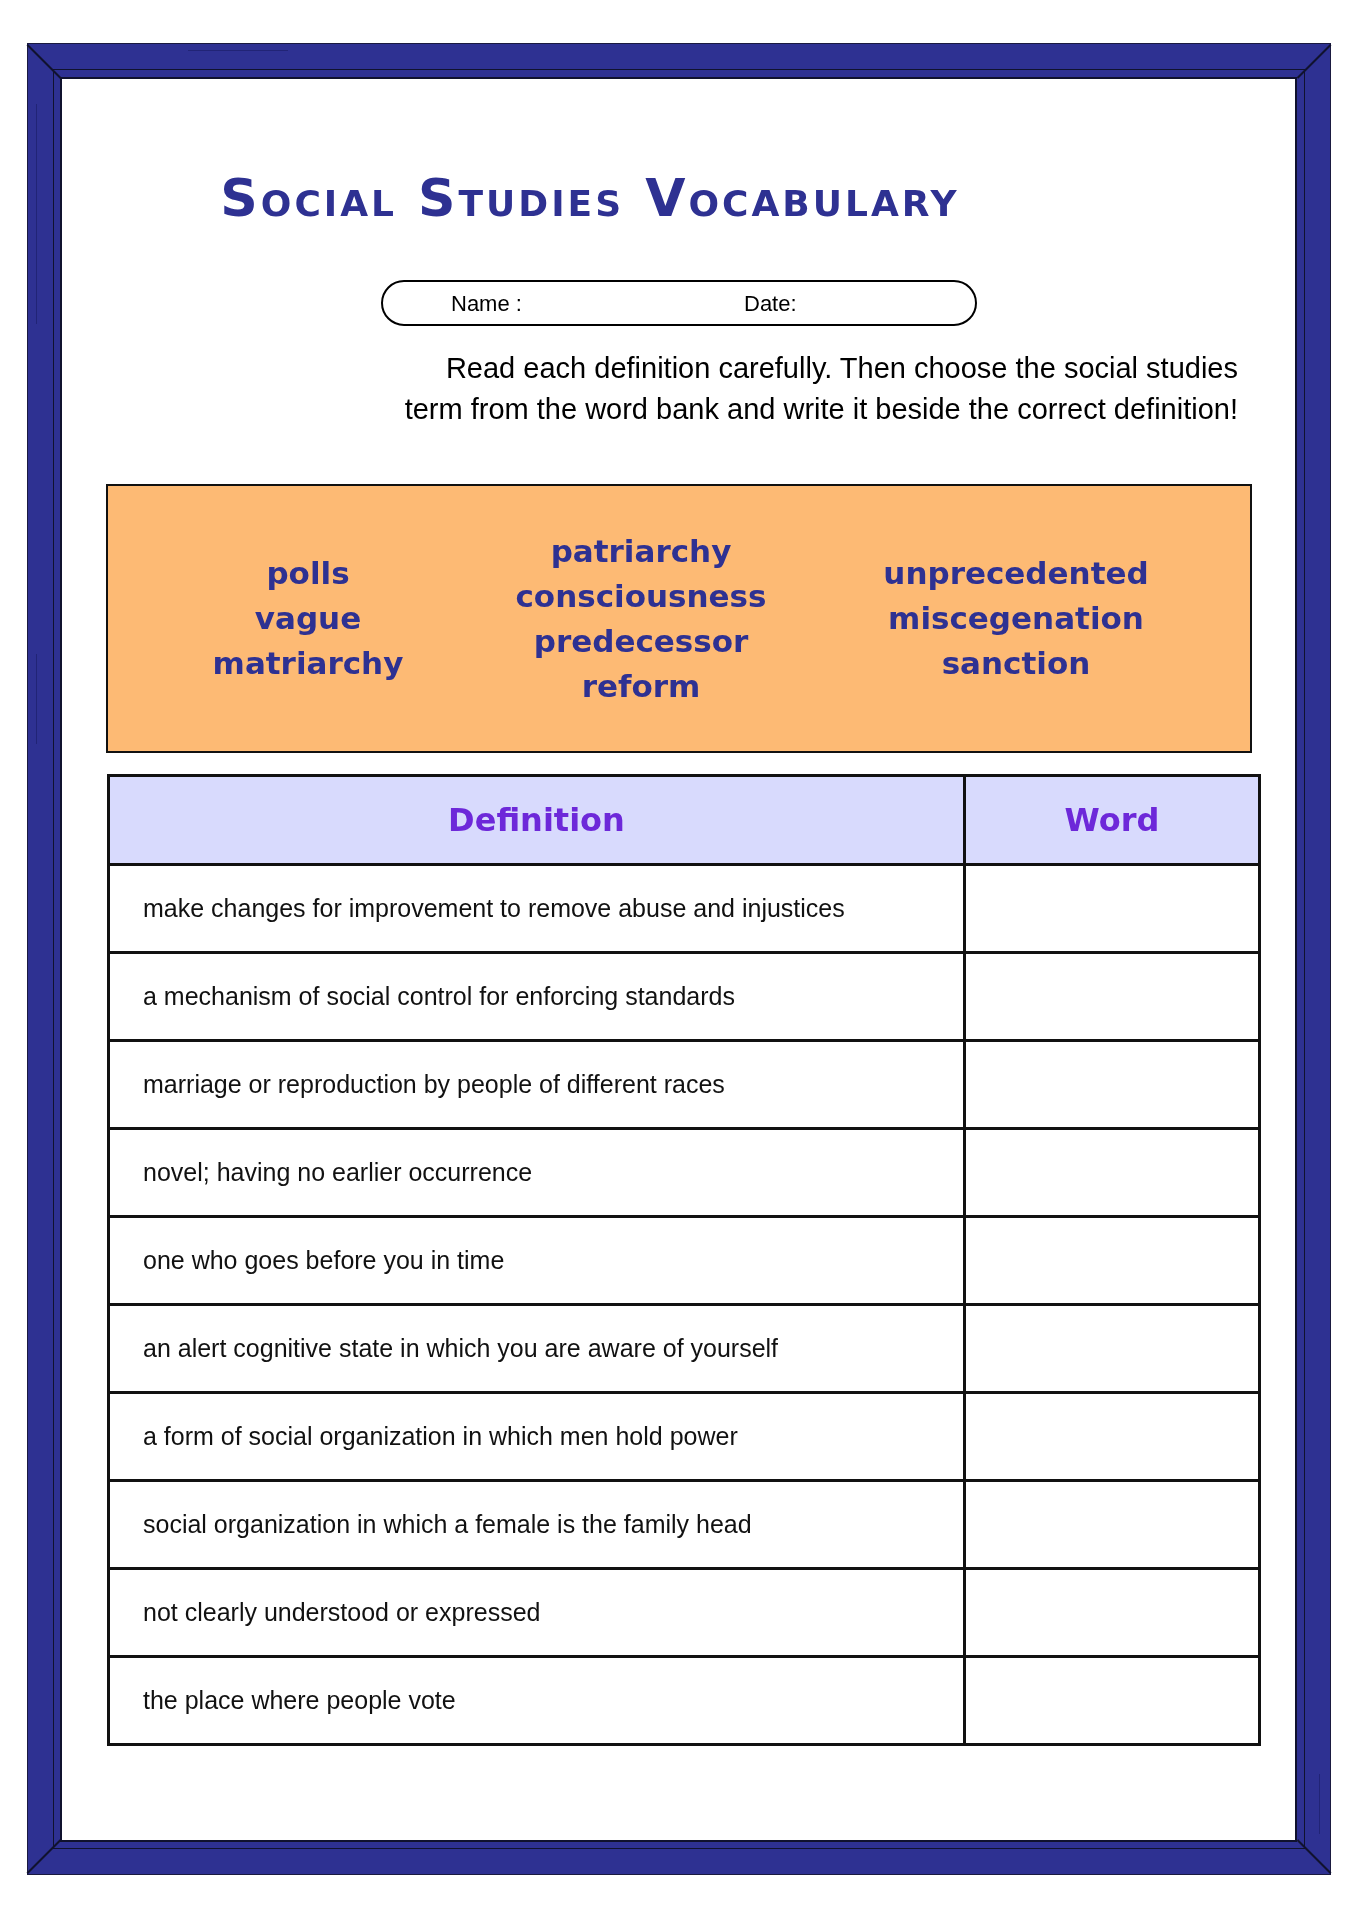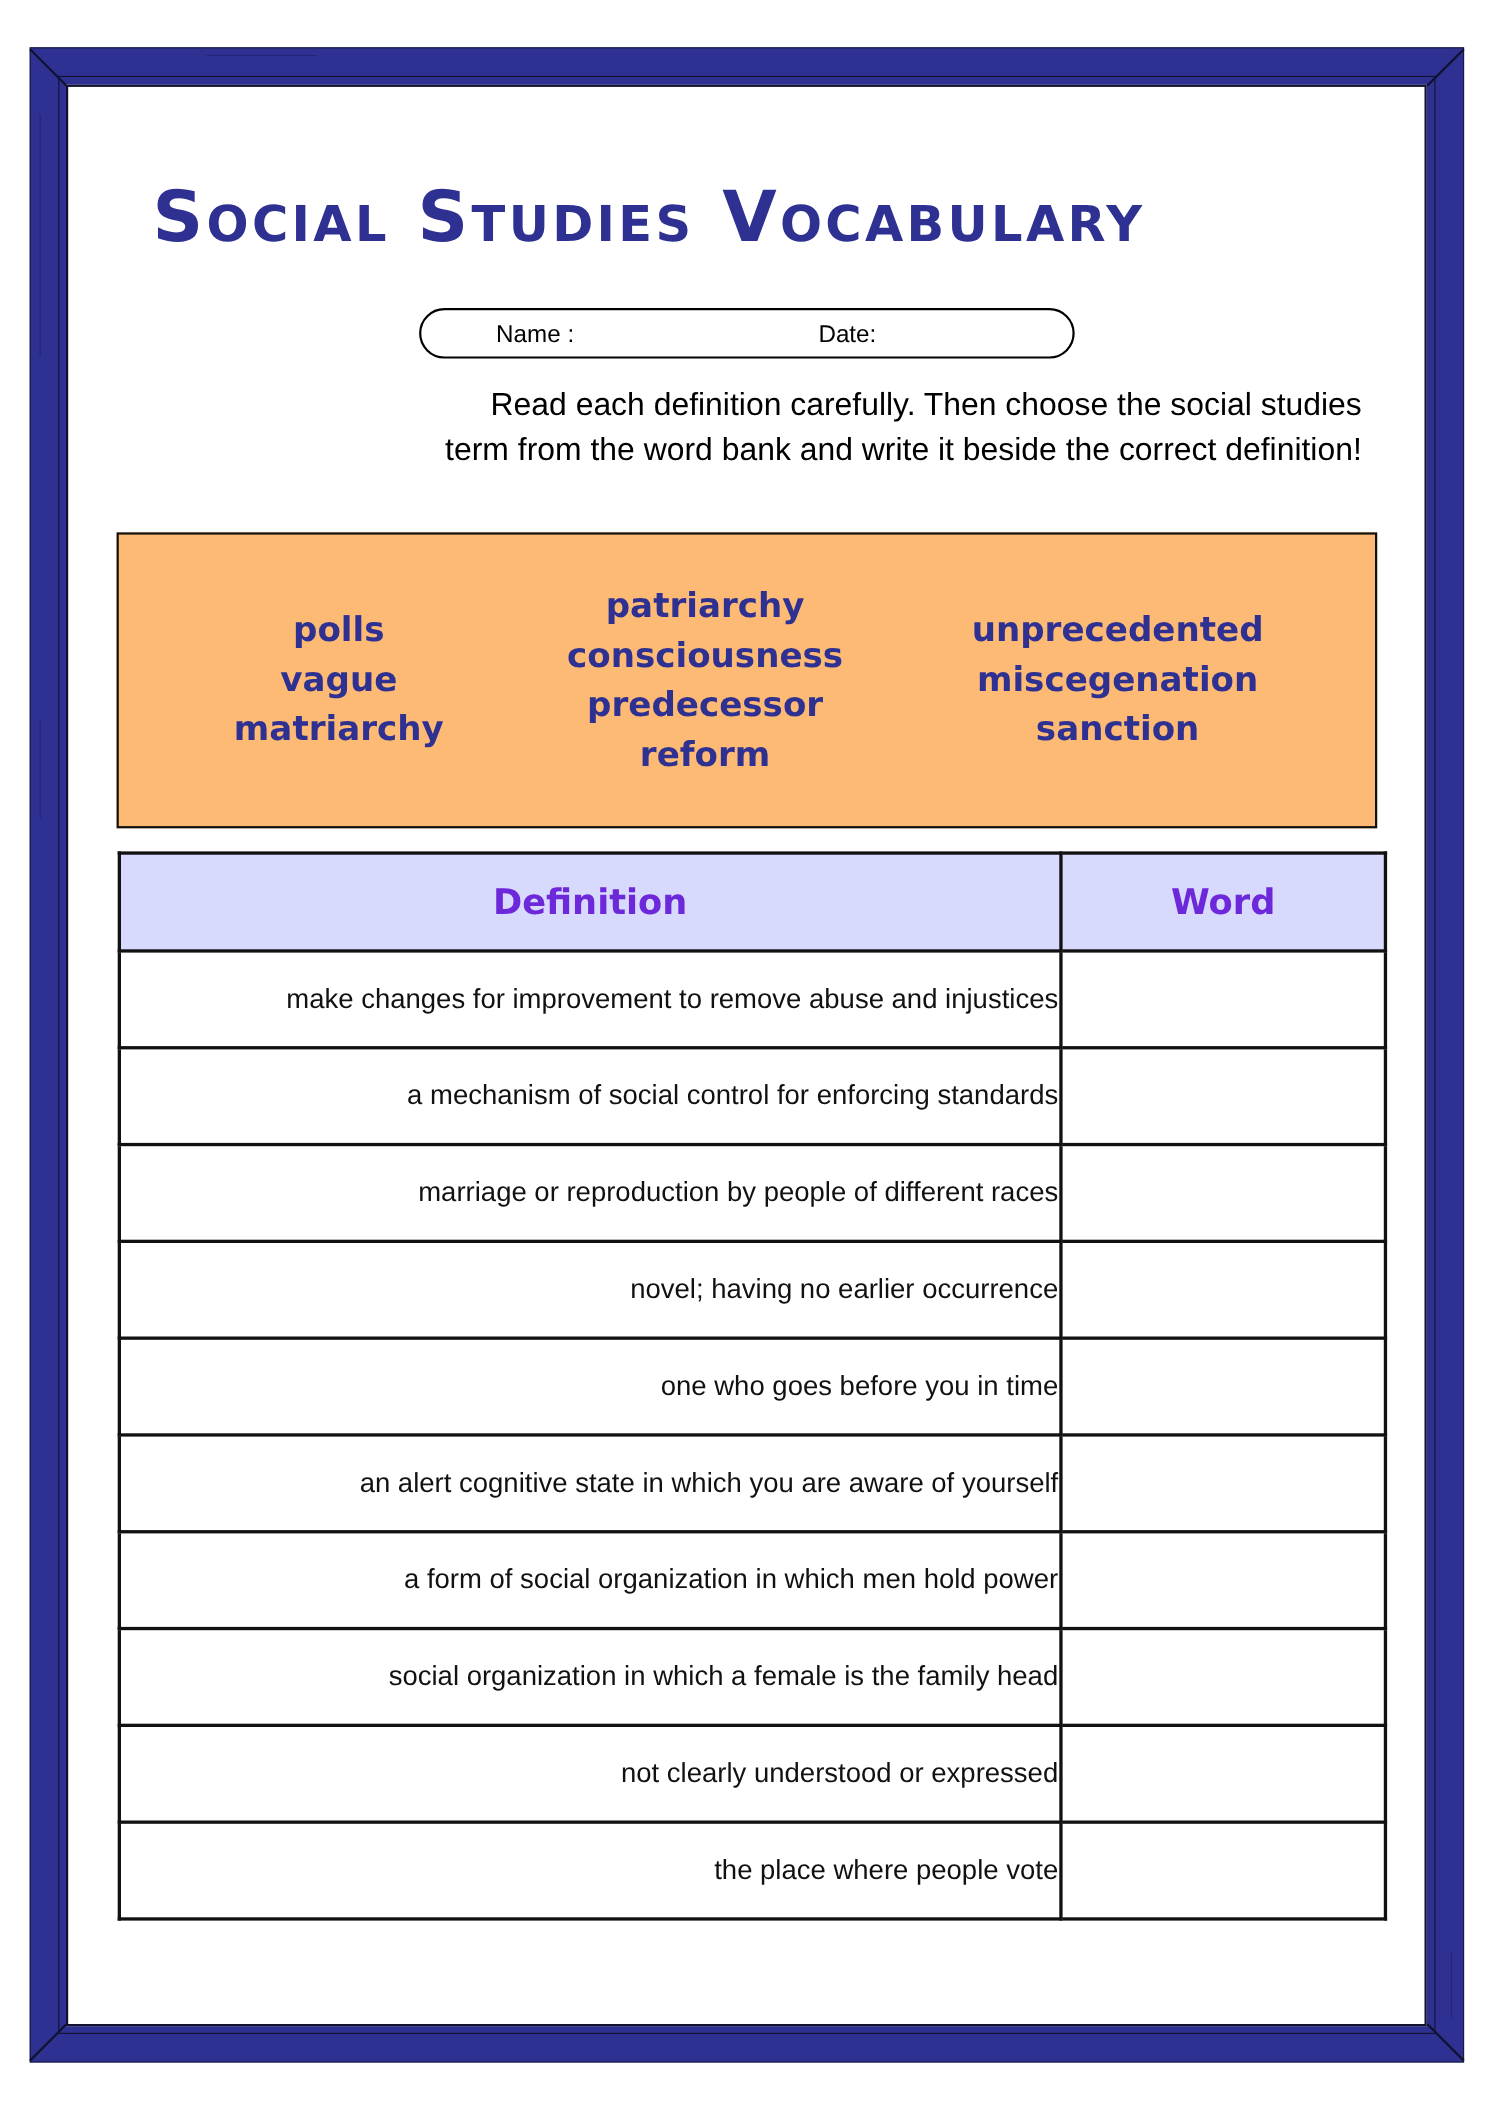--- a/index.html
+++ b/index.html
@@ -21,21 +21,21 @@
   }
   .bevel { position:absolute; width:36px; height:2px; background:#10122e; transform-origin:0 0; }
   .bevel.tl { left:0; top:0; transform:rotate(45deg); width:47px; }
   .bevel.tr { right:0; top:0; transform-origin:100% 0; transform:rotate(-45deg); width:47px; }
   .bevel.bl { left:0; bottom:0; transform-origin:0 100%; transform:rotate(-45deg); width:47px; }
   .bevel.br { right:0; bottom:0; transform-origin:100% 100%; transform:rotate(45deg); width:47px; }
   .streak { position:absolute; background:#1d1f6b; opacity:.7; }
 
   .title {
     position:absolute; left:0; width:1180px; top:150px; text-align:center;
-    font-family:"DejaVu Sans", sans-serif; font-weight:bold; font-size:64px;
+    font-family:"DejaVu Sans", sans-serif; font-weight:bold; font-size:52px;
     color:#2e3192; letter-spacing:3px; font-variant:small-caps; line-height:96px;
   }
   .name-date {
     position:absolute; left:381px; top:280px; width:596px; height:46px;
     border:2px solid #000; border-radius:24px; box-sizing:border-box;
     font-family:"Liberation Sans", sans-serif; font-size:22px; color:#000;
   }
   .name-date .name { position:absolute; left:20px; top:9px;margin-left:48px; }
   .name-date .date { position:absolute; left:361px; top:9px; }
 
@@ -68,21 +68,21 @@
   table.vocab th, table.vocab td {
     border:3px solid #111; box-sizing:border-box;
   }
   table.vocab th {
     background:#d8dafd; height:89px; font-family:"DejaVu Sans", sans-serif;
     font-weight:bold; font-size:32px; color:#6d28d9;
   }
   table.vocab td { height:88px; }
   table.vocab td.def {
     font-family:"Liberation Sans", sans-serif; font-size:25px; color:#111;
-    padding-left:22px; text-align:right; white-space:nowrap;
+    padding-left:33px; text-align:left; white-space:nowrap;
   }
   col.c-def { width:856px; }
   col.c-word { width:295px; }
 </style>
 </head>
 <body>
 
 <div class="frame">
   <div class="bevel tl"></div>
   <div class="bevel tr"></div>

